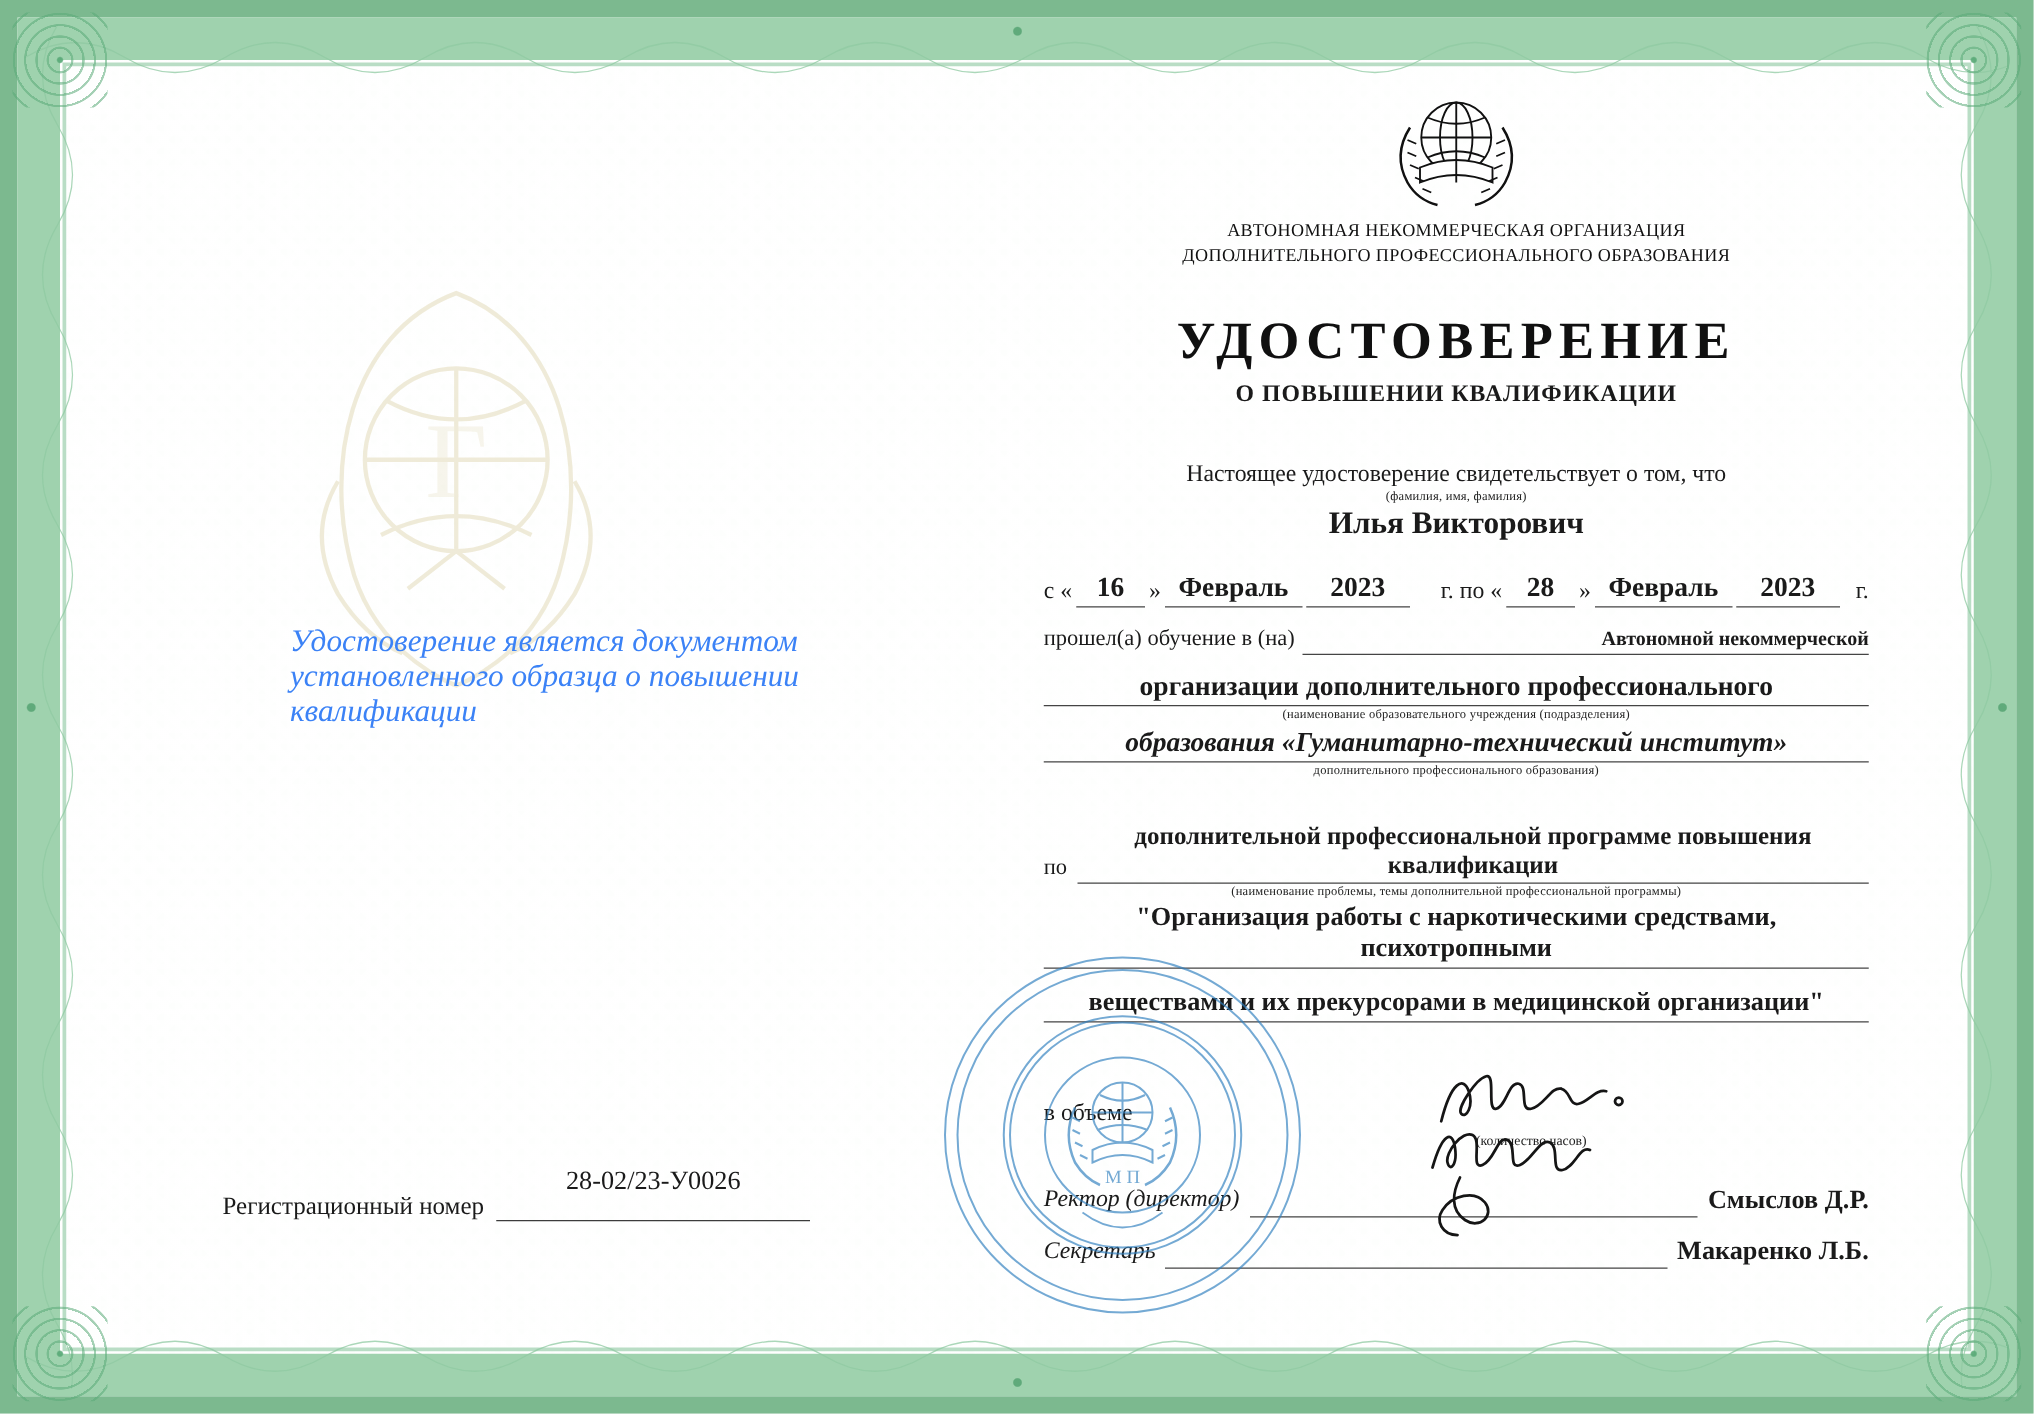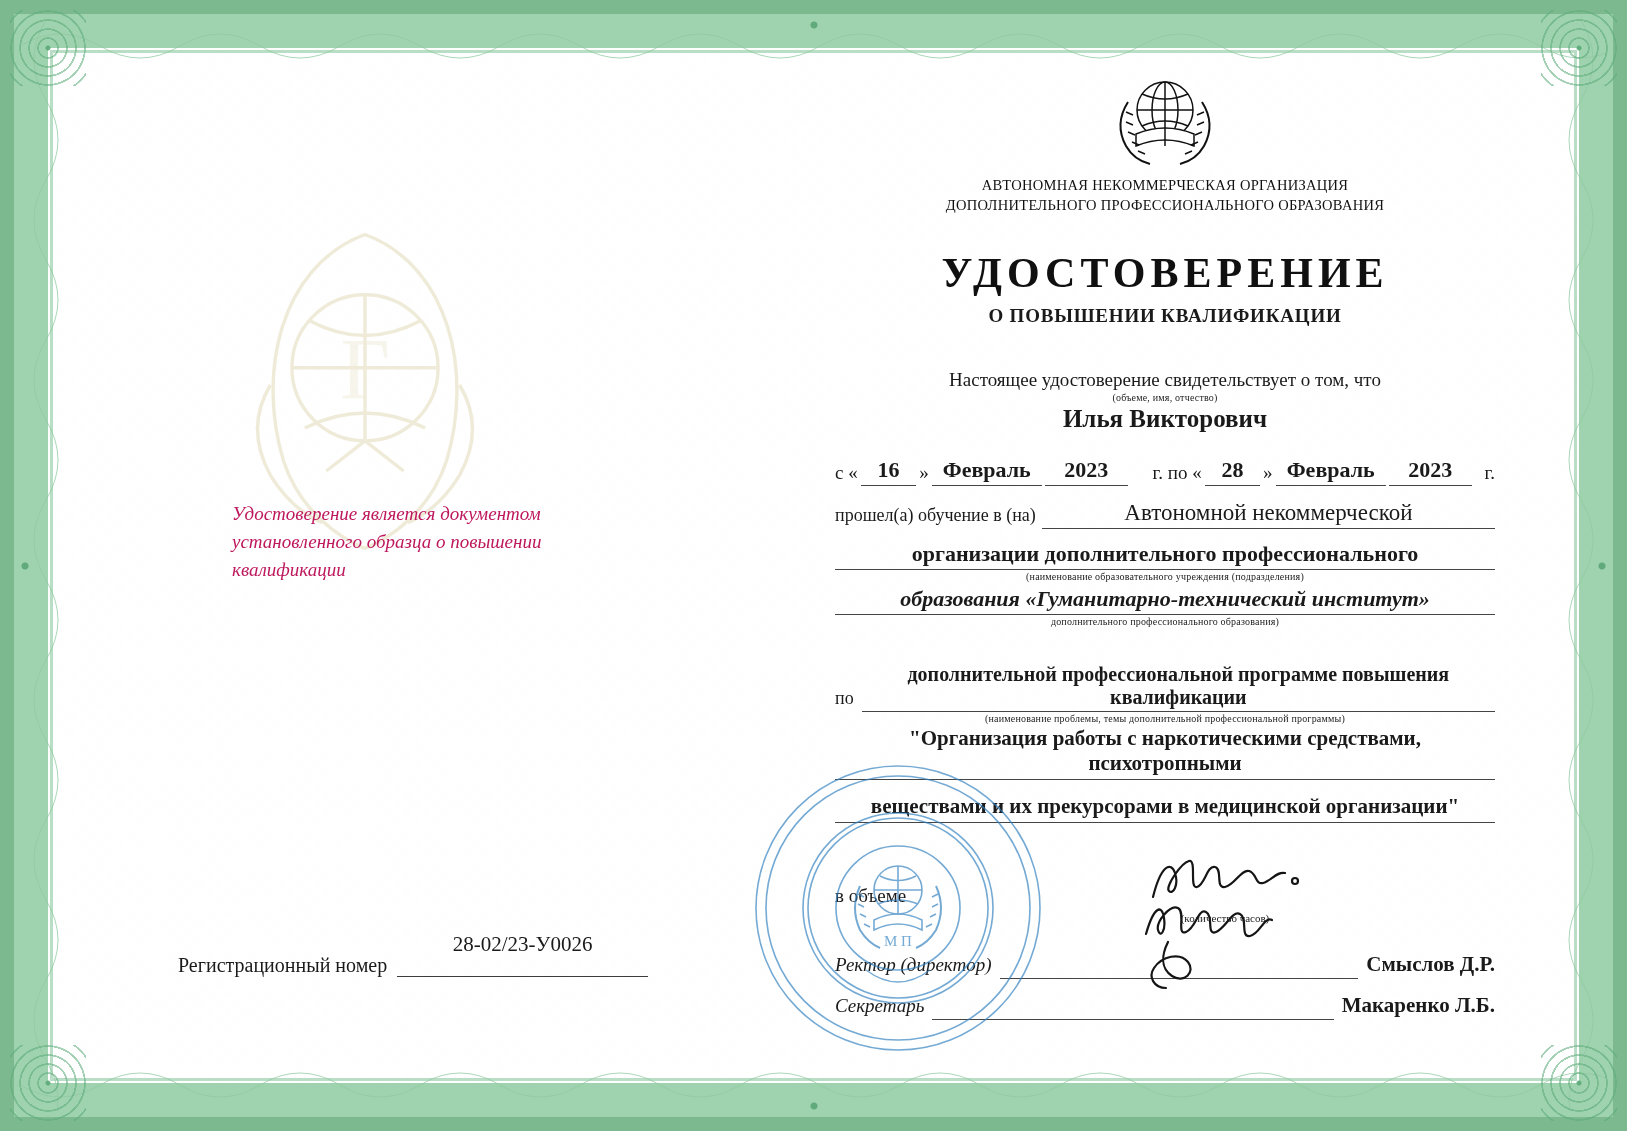--- a/index.html
+++ b/index.html
@@ -86,23 +86,23 @@
     opacity: .28;
   }
 
   
   .left-note {
     position: absolute;
     left: 232px;
     top: 500px;
     width: 420px;
     font-style: italic;
-    font-size: 19px;
+    font-size: 25px;
     line-height: 28px;
-    color: #be185d;
+    color: #3b82f6;
   }
 
   .reg-block {
     position: absolute;
     left: 178px;
     top: 932px;
     width: 470px;
     display: flex;
     align-items: flex-end;
     gap: 10px;
@@ -205,23 +205,23 @@
     display: flex;
     align-items: flex-end;
     font-size: 18px;
     margin-top: 14px;
     gap: 6px;
   }
   .inline-row .lit { white-space: nowrap; padding-bottom: 3px; }
   .inline-row .fill {
     flex: 1;
     border-bottom: 1.3px solid #444;
-    text-align: center;
-    font-weight: normal;
-    font-size: 23px;
+    text-align: right;
+    font-weight: bold;
+    font-size: 16px;
     padding-bottom: 2px;
   }
 
   .org-name-line {
     border-bottom: 1.3px solid #444;
     text-align: center;
     font-weight: bold;
     font-size: 22px;
     padding-bottom: 2px;
     margin-top: 12px;
@@ -387,21 +387,21 @@
     <div class="org-lines">
       <div>АВТОНОМНАЯ НЕКОММЕРЧЕСКАЯ ОРГАНИЗАЦИЯ</div>
       <div>ДОПОЛНИТЕЛЬНОГО ПРОФЕССИОНАЛЬНОГО ОБРАЗОВАНИЯ</div>
     </div>
 
     <div class="title">УДОСТОВЕРЕНИЕ</div>
     <div class="subtitle">О ПОВЫШЕНИИ КВАЛИФИКАЦИИ</div>
 
     <div class="statement">Настоящее удостоверение свидетельствует о том, что</div>
 
-    <div class="caption">(объеме, имя, отчество)</div>
+    <div class="caption">(фамилия, имя, фамилия)</div>
     <div class="field" style="border-bottom:none; margin-top:2px;">Илья Викторович</div>
 
     <div class="date-row">
       <span class="lit">с «</span>
       <span class="blank dd">16</span>
       <span class="lit">»</span>
       <span class="blank mm">Февраль</span>
       <span class="blank yy">2023</span>
       <span class="lit" style="padding-left:22px;">г. по «</span>
       <span class="blank dd">28</span>

